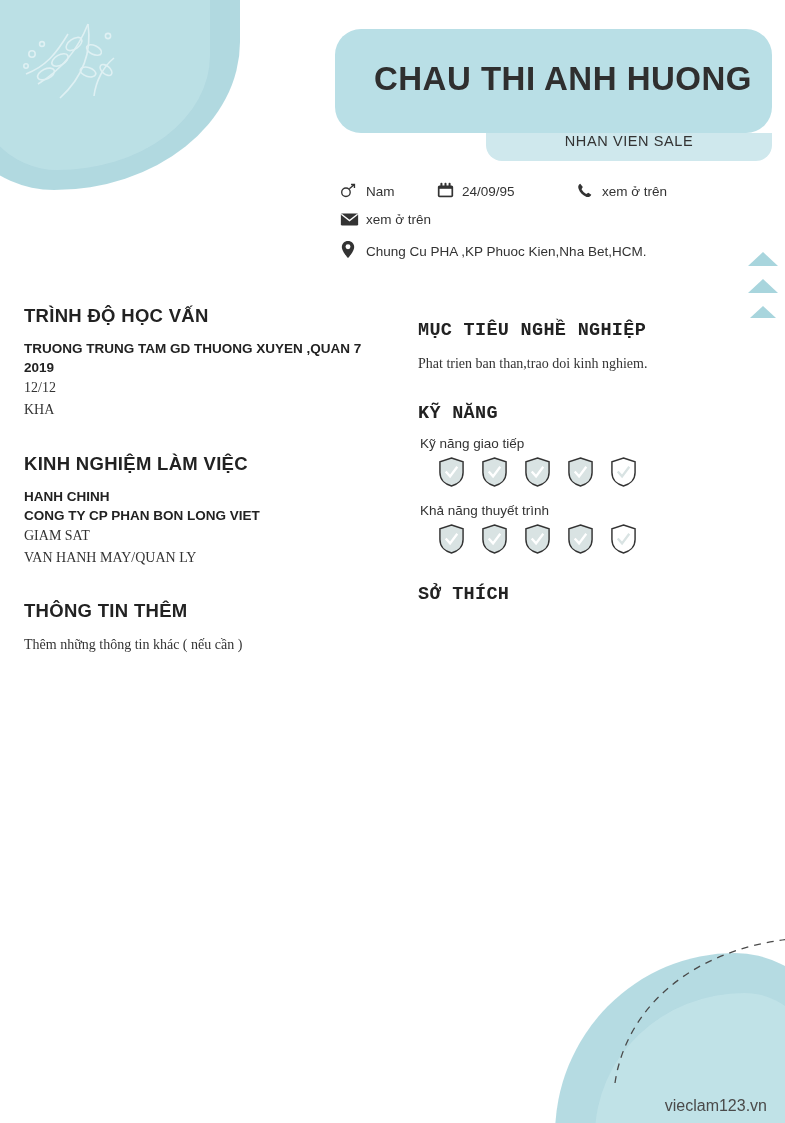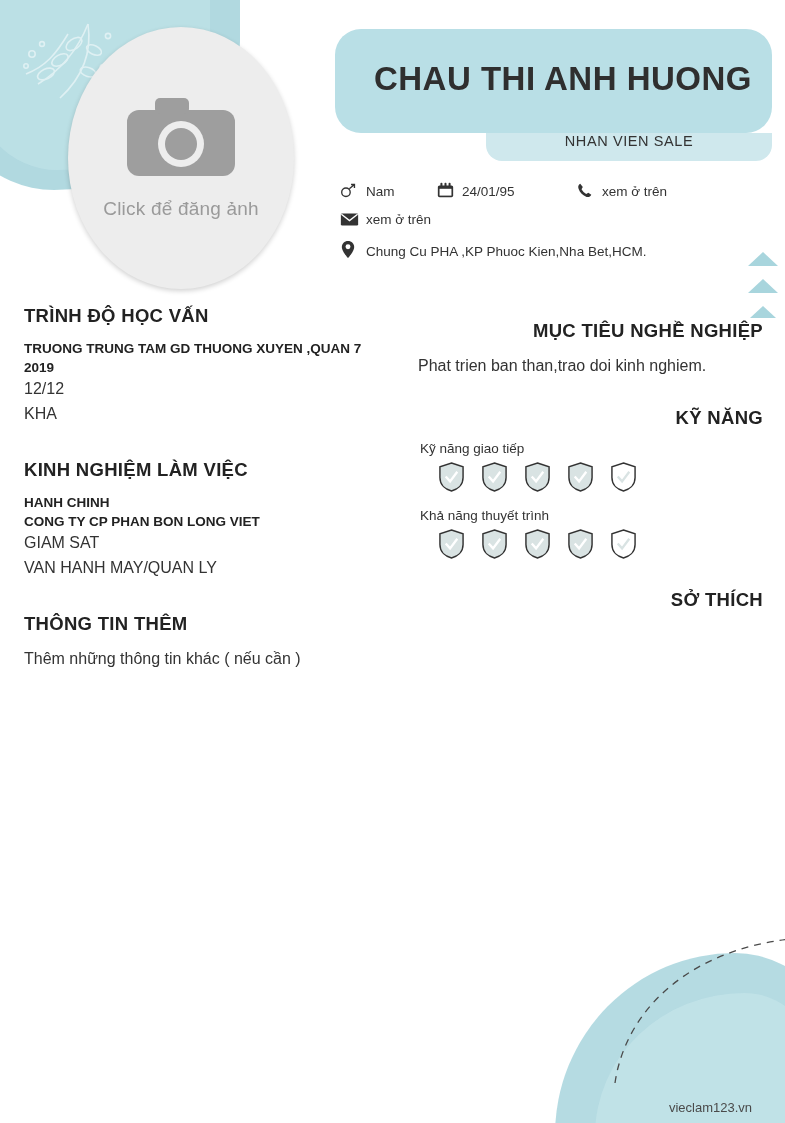--- a/index.html
+++ b/index.html
@@ -192,31 +192,32 @@
     width: 345px;
   }
   .sec-title {
     font-size: 18.5px;
     font-weight: bold;
     text-align: left;
     letter-spacing: .3px;
     color: #222;
     margin: 0 0 12px 0;
   }
-  .sec-title.right { text-align: right; }
+  .sec-title.right { text-align: left; font-family: Liberation Mono, monospace; }
   .line-b {
     font-size: 13.5px;
     font-weight: bold;
     color: #222;
     line-height: 1.42;
   }
   .line-n {
-    font-size: 16px;
+    font-size: 14px;
     color: #333;
     line-height: 1.55;
+    font-family: Liberation Serif, serif;
   }
   .block { margin-bottom: 4px; }
   .gap-28 { height: 28px; }
   .gap-14 { height: 14px; }
 
   
   .skill-name {
     font-size: 13.5px;
     color: #333;
     margin: 0 0 6px 2px;
@@ -248,23 +249,23 @@
     cursor: pointer;
   }
   .tri.small {
     border-left-width: 13px;
     border-right-width: 13px;
     border-bottom-width: 12px;
   }
 
   .watermark {
     position: absolute;
-    right: 33px;
+    right: 18px;
     bottom: 8px;
-    font-size: 13px;
+    font-size: 16px;
     color: #4a4a4a;
   }
 </style>
 </head>
 <body>
 
 <div class="page">
 
   <div class="blob-tl"></div>
   <div class="blob-tl2"></div>
@@ -280,29 +281,20 @@
       <ellipse cx="80" cy="58" rx="8" ry="4.5" transform="rotate(18 80 58)"></ellipse>
       <circle cx="24" cy="40" r="3.2"></circle>
       <circle cx="34" cy="30" r="2.4"></circle>
       <circle cx="18" cy="52" r="2.2"></circle>
       <circle cx="100" cy="22" r="2.6"></circle>
       <path d="M106 44 C96 52, 88 66, 86 82"></path>
       <ellipse cx="98" cy="56" rx="7" ry="4" transform="rotate(40 98 56)"></ellipse>
     </g>
   </svg>
 
-  <div class="avatar">
-    <svg class="cam" width="120" height="96" viewBox="0 0 120 96">
-      <rect x="6" y="22" width="108" height="66" rx="12" fill="#9e9e9e"></rect>
-      <rect x="34" y="10" width="34" height="16" rx="5" fill="#9e9e9e"></rect>
-      <circle cx="60" cy="56" r="23" fill="#ededed"></circle>
-      <circle cx="60" cy="56" r="16" fill="#9e9e9e"></circle>
-    </svg>
-    <div class="avatar-label">Click để đăng ảnh</div>
-  </div>
 
   <div class="name-band">
     <div class="name-text">CHAU THI ANH HUONG</div>
   </div>
   <div class="role-band">
     <div class="role-text">NHAN VIEN SALE</div>
   </div>
 
   <div class="contact">
     <div class="contact-row">
@@ -318,21 +310,21 @@
       <div class="contact-item ci-dob">
         <span class="ic">
           <svg width="19" height="17" viewBox="0 0 22 20">
               <rect x="2" y="4" width="18" height="14" rx="2" fill="#333"></rect>
               <rect x="4" y="8" width="14" height="8" fill="#fff"></rect>
               <rect x="5" y="1" width="2.4" height="5" rx="1" fill="#333"></rect>
               <rect x="9.8" y="1" width="2.4" height="5" rx="1" fill="#333"></rect>
               <rect x="14.6" y="1" width="2.4" height="5" rx="1" fill="#333"></rect>
             </svg>
         </span>
-        <span class="contact-val">24/01/95</span>
+        <span class="contact-val">24/09/95</span>
       </div>
       <div class="contact-item">
         <span class="ic">
           <svg width="17" height="17" viewBox="0 0 20 20">
               <path d="M5 2 C3 3 2 5 3 8 C4.5 12.5 8 16 12.5 17.5 C15 18.2 17 17 18 15 L14.5 12.5 L12 14 C10 13 7.5 10.5 6.5 8.5 L8 6 Z" fill="#333"></path>
             </svg>
         </span>
         <span class="contact-val">xem ở trên</span>
       </div>
     </div>

